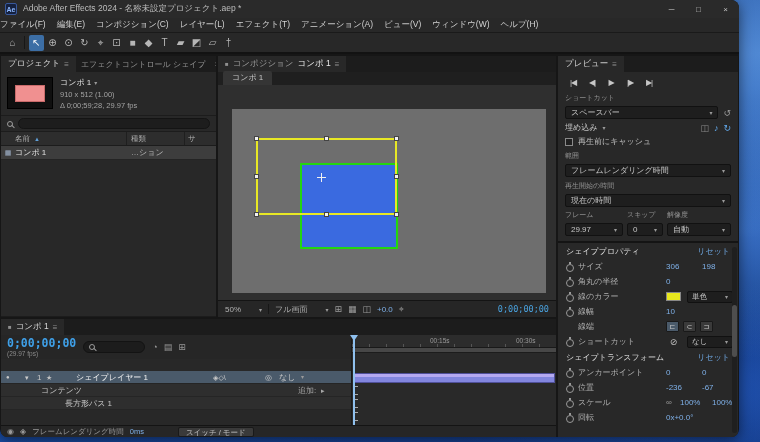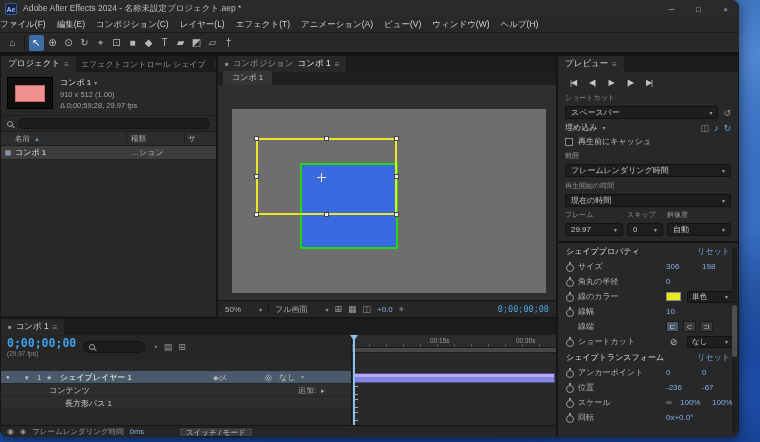--- a/index.html
+++ b/index.html
@@ -327,28 +327,28 @@
           <span>▤</span>
           <span>⊞</span>
         </div>
       </div>
       <div class="tl-rows">
         <div class="trow selected">
           <span style="left:5px;font-size:6px">●</span>
           <span style="left:24px;color:#cccccc;font-size:7px">▾</span>
           <span style="left:36px">1</span>
           <span style="left:45px;font-size:7px;color:#c0c0c0">★</span>
-          <span style="left:59px;color:#f2f2f2">シェイプレイヤー 1</span>
+          <span style="left:75px;color:#f2f2f2">シェイプレイヤー 1</span>
           <span style="left:212px;font-size:7px">◈◇\</span>
           <span style="left:264px;font-size:8px">◎</span>
           <span style="left:278px">なし</span>
           <span style="left:300px;font-size:6px;color:#9a9a9a">▾</span>
         </div>
         <div class="trow">
-          <span style="left:48px">コンテンツ</span>
+          <span style="left:40px">コンテンツ</span>
           <span style="left:297px;color:#a8a8a8">追加:</span>
           <span style="left:320px;color:#a8a8a8;font-size:7px">▸</span>
         </div>
         <div class="trow">
           <span style="left:64px">長方形パス 1</span>
         </div>
       </div>
       <div class="tl-track">
         <div class="ruler">
           <span class="rlab" style="left:78px">00:15s</span>

